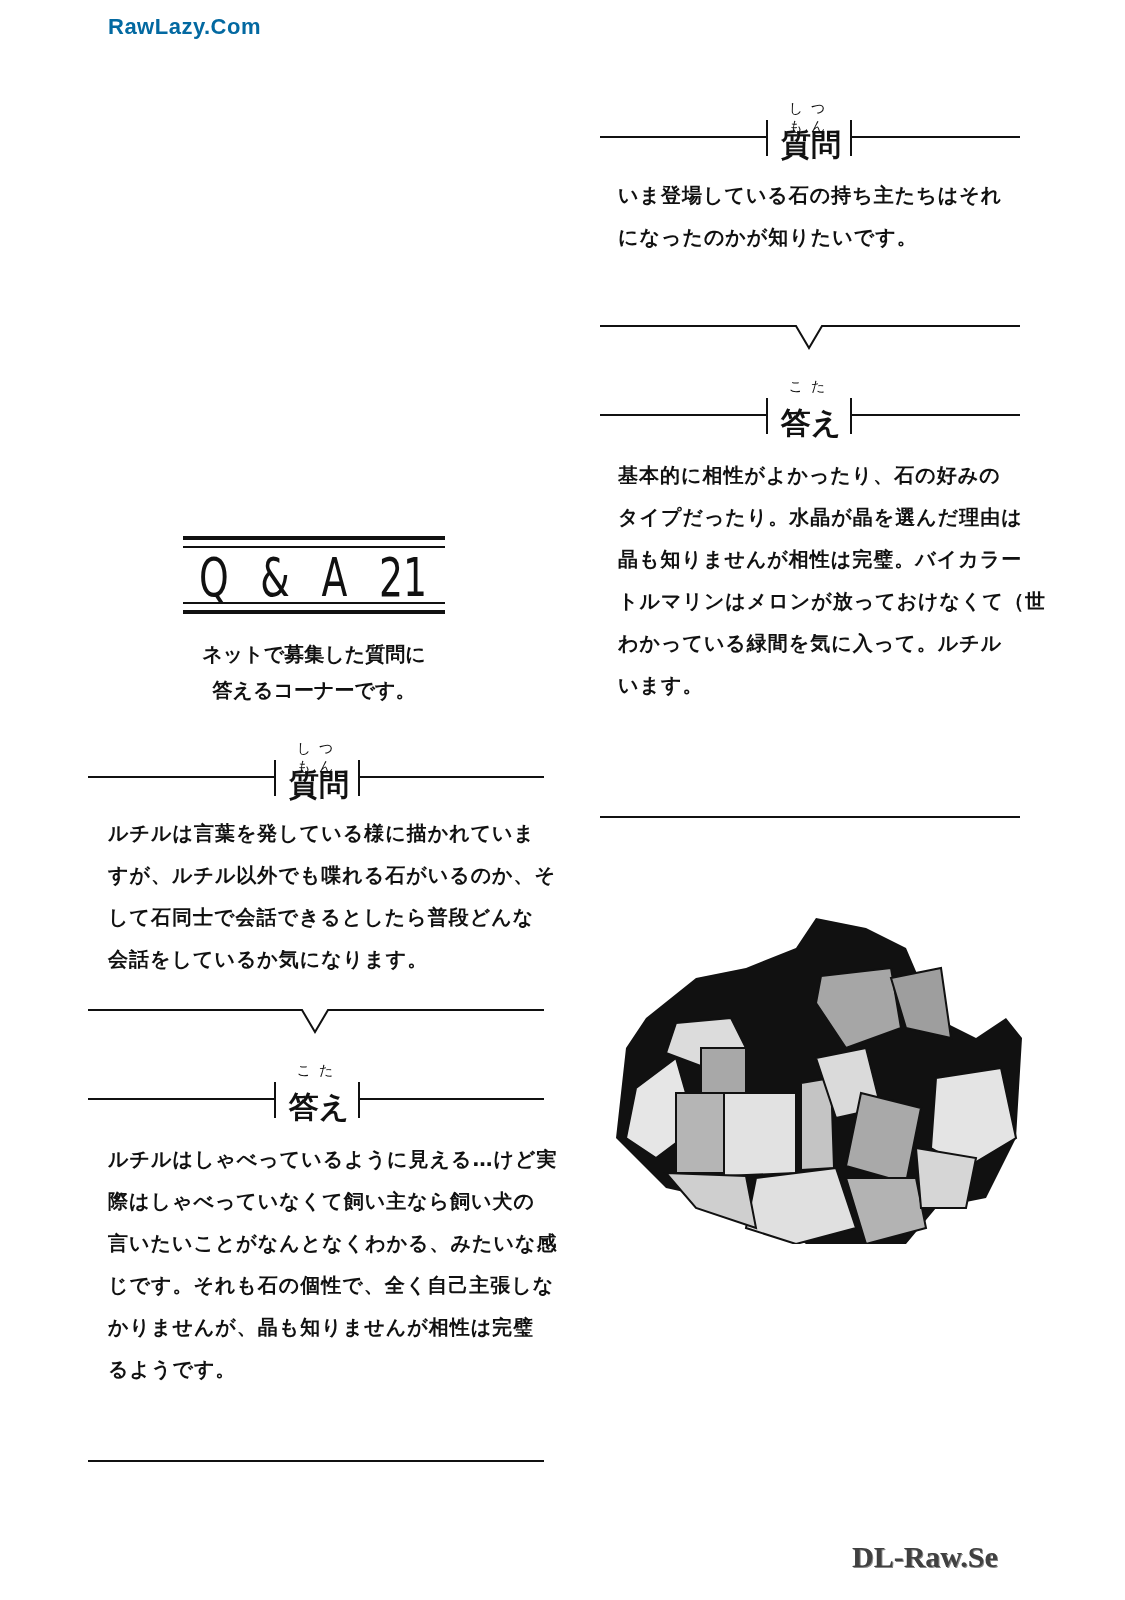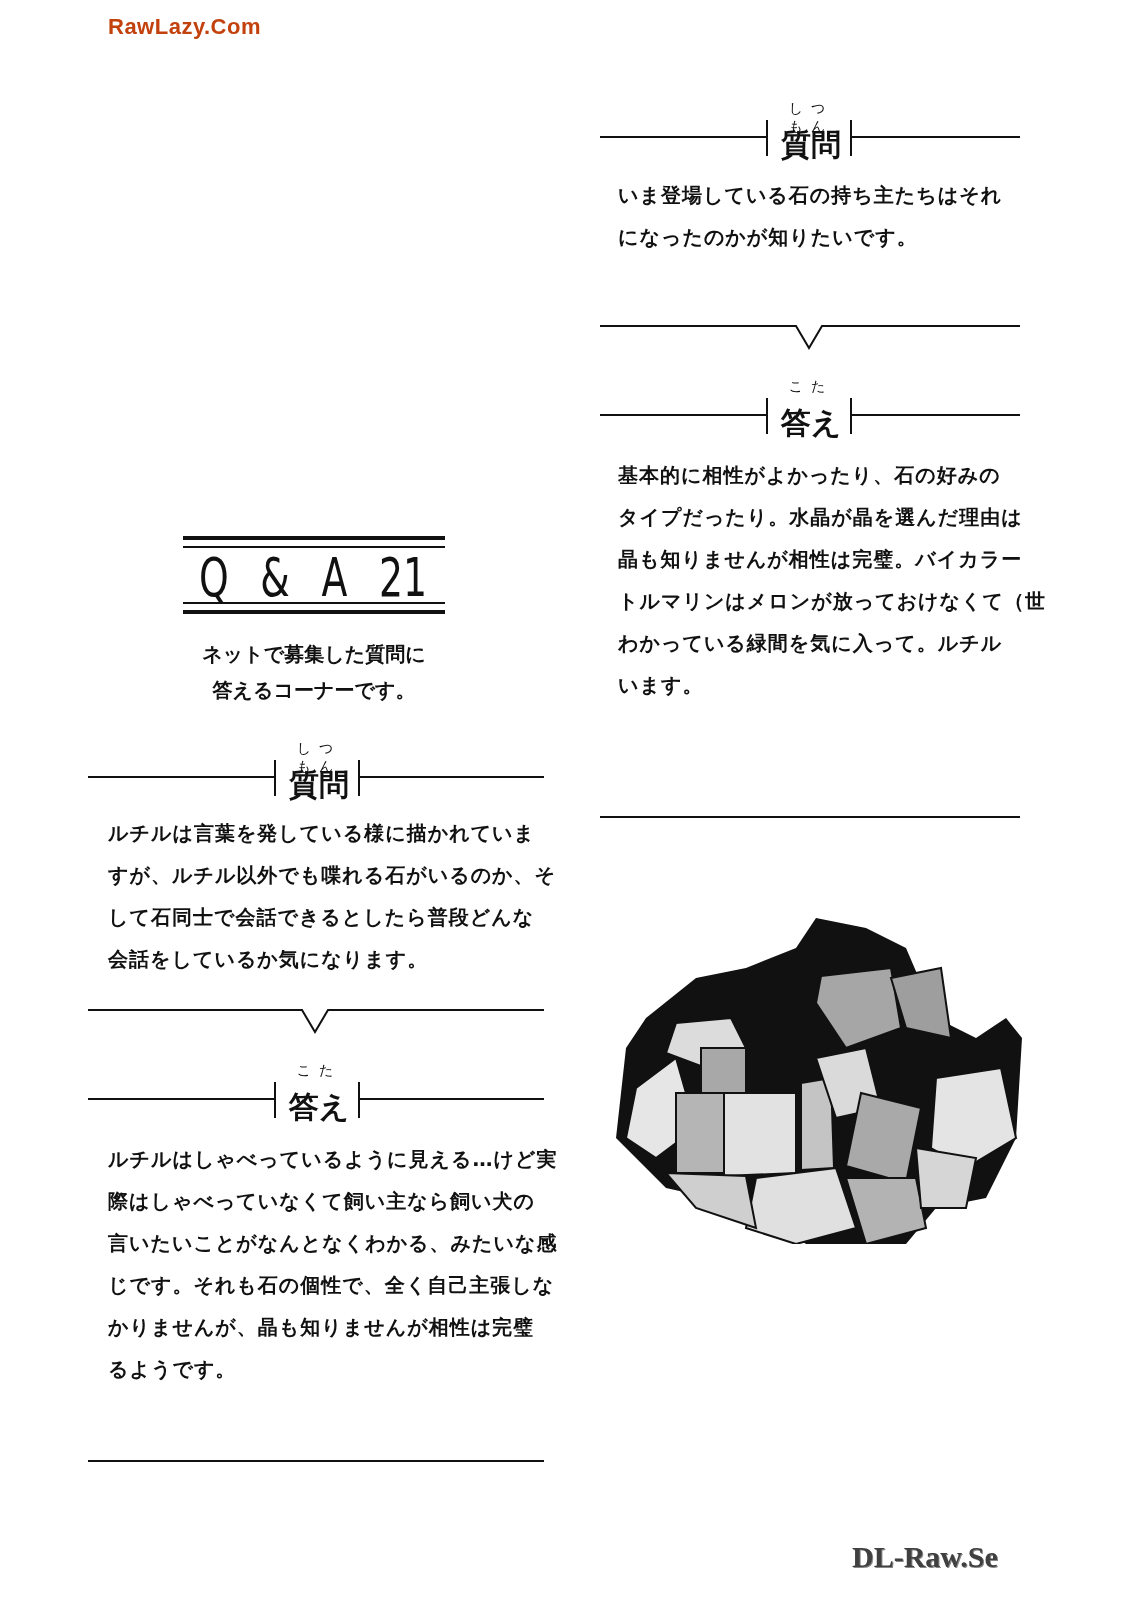--- a/index.html
+++ b/index.html
@@ -2,21 +2,21 @@
 <html><head>
 <meta charset="utf-8">
 <style>
   html, body { margin:0; padding:0; }
   body {
     width:1125px; height:1600px; background:#ffffff; position:relative; overflow:hidden;
     font-family: "DejaVu Sans", sans-serif; color:#111;
   }
   .wm-top {
     position:absolute; left:108px; top:14px; font-family:"Liberation Sans", sans-serif;
-    font-weight:bold; font-size:22px; color:#c2410c; letter-spacing:0.5px;
+    font-weight:bold; font-size:22px; color:#0369a1; letter-spacing:0.5px;
   }
   .wm-bottom {
     position:absolute; left:852px; top:1540px; font-family:"Liberation Serif", serif;
     font-weight:bold; font-size:30px; color:#404040; text-shadow:1px 1px 0 #888;
   }
   
   .qa-title {
     position:absolute; left:183px; top:536px; width:262px; height:78px;
   }
   .qa-title .bar-thick { position:absolute; left:0; right:0; height:4px; background:#111; }

